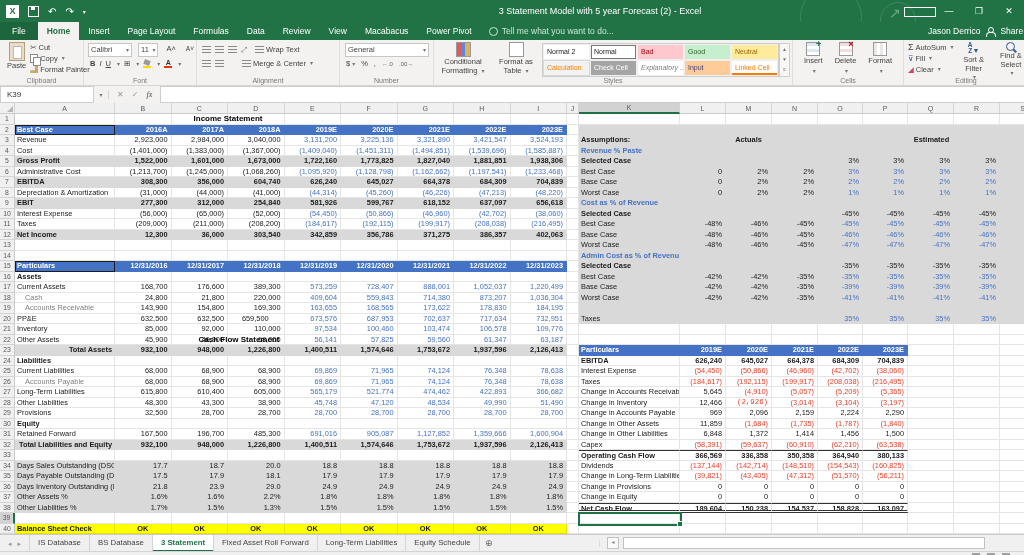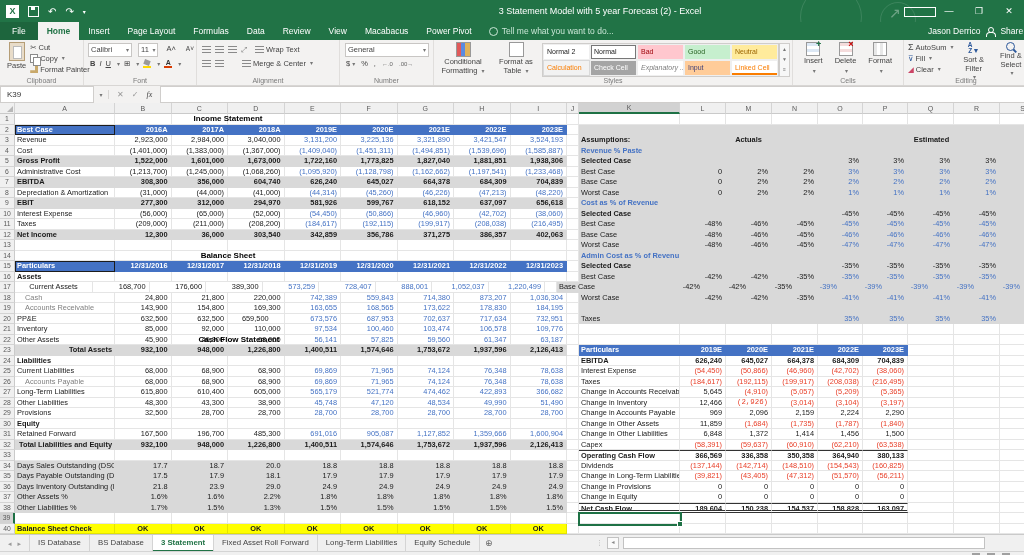--- a/index.html
+++ b/index.html
@@ -563,21 +563,21 @@
           <div class="c num g fc" style="width: 45px;">1%</div>
           <div class="c num g fc" style="width: 46px;">1%</div>
           <div class="c num g fc" style="width: 46px;">1%</div>
           <div class="c num g fc" style="width: 46px;">1%</div>
         </div>
         <div class="grow">
           <div class="rowhdr">9</div>
           <div class="c gray bold" style="width: 100px;">EBIT</div>
           <div class="c num gray bold" style="width: 56.5px;">277,300</div>
           <div class="c num gray bold" style="width: 56.5px;">312,000</div>
-          <div class="c num gray bold" style="width: 56.5px;">294,970</div>
+          <div class="c num gray bold" style="width: 56.5px;">254,840</div>
           <div class="c num gray bold" style="width: 56.5px;">581,926</div>
           <div class="c num gray bold" style="width: 56.5px;">599,767</div>
           <div class="c num gray bold" style="width: 56.5px;">618,152</div>
           <div class="c num gray bold" style="width: 56.5px;">637,097</div>
           <div class="c num gray bold" style="width: 56.5px;">656,618</div>
           <div class="c" style="width: 12px;"></div>
           <div class="c g blab" style="width: 101px;">Cost as % of Revenue</div>
           <div class="c g" style="width: 366px;"></div>
         </div>
         <div class="grow">
@@ -672,21 +672,20 @@
           <div class="rowhdr">14</div>
           <div class="c" style="width: 100px;"></div>
           <div class="c" style="width: 56.5px;"></div>
           <div class="c" style="width: 56.5px;"></div>
           <div class="c" style="width: 56.5px;"></div>
           <div class="c" style="width: 56.5px;"></div>
           <div class="c" style="width: 56.5px;"></div>
           <div class="c" style="width: 56.5px;"></div>
           <div class="c" style="width: 56.5px;"></div>
           <div class="c" style="width: 56.5px;"></div>
-          <div class="abslab" style="width: 226px; left: 115px;">Balance Sheet</div>
           <div class="c" style="width: 12px;"></div>
           <div class="c g blab" style="width: 101px;">Admin Cost as % of Revenue</div>
           <div class="c g" style="width: 366px;"></div>
         </div>
         <div class="grow">
           <div class="rowhdr">15</div>
           <div class="c hB a2sel" style="width: 100px;">Particulars</div>
           <div class="c hB num" style="width: 56.5px;">12/31/2016</div>
           <div class="c hB num" style="width: 56.5px;">12/31/2017</div>
           <div class="c hB num" style="width: 56.5px;">12/31/2018</div>
@@ -723,21 +722,21 @@
           <div class="c num g" style="width: 46px;">-42%</div>
           <div class="c num g" style="width: 46px;">-35%</div>
           <div class="c num g fc" style="width: 45px;">-35%</div>
           <div class="c num g fc" style="width: 45px;">-35%</div>
           <div class="c num g fc" style="width: 46px;">-35%</div>
           <div class="c num g fc" style="width: 46px;">-35%</div>
           <div class="c num g fc" style="width: 46px;">-35%</div>
         </div>
         <div class="grow">
           <div class="rowhdr">17</div>
-          <div class="c" style="width: 78px; text-align: center;">Current Assets</div>
+          <div class="c" style="width: 100px;">Current Assets</div>
           <div class="c num" style="width: 56.5px;">168,700</div>
           <div class="c num" style="width: 56.5px;">176,600</div>
           <div class="c num" style="width: 56.5px;">389,300</div>
           <div class="c num fc" style="width: 56.5px;">573,259</div>
           <div class="c num fc" style="width: 56.5px;">728,407</div>
           <div class="c num fc" style="width: 56.5px;">888,001</div>
           <div class="c num fc" style="width: 56.5px;">1,052,037</div>
           <div class="c num fc" style="width: 56.5px;">1,220,499</div>
           <div class="c" style="width: 12px;"></div>
           <div class="c g" style="width: 101px;">Base Case</div>
@@ -749,21 +748,21 @@
           <div class="c num g fc" style="width: 46px;">-39%</div>
           <div class="c num g fc" style="width: 46px;">-39%</div>
           <div class="c num g fc" style="width: 46px;">-39%</div>
         </div>
         <div class="grow">
           <div class="rowhdr">18</div>
           <div class="c sub" style="width: 100px;">Cash</div>
           <div class="c num" style="width: 56.5px;">24,800</div>
           <div class="c num" style="width: 56.5px;">21,800</div>
           <div class="c num" style="width: 56.5px;">220,000</div>
-          <div class="c num fc" style="width: 56.5px;">742,389</div>
+          <div class="c num fc" style="width: 56.5px;">409,604</div>
           <div class="c num fc" style="width: 56.5px;">559,843</div>
           <div class="c num fc" style="width: 56.5px;">714,380</div>
           <div class="c num fc" style="width: 56.5px;">873,207</div>
           <div class="c num fc" style="width: 56.5px;">1,036,304</div>
           <div class="c" style="width: 12px;"></div>
           <div class="c g" style="width: 101px;">Worst Case</div>
           <div class="c num g" style="width: 46px;">-42%</div>
           <div class="c num g" style="width: 46px;">-42%</div>
           <div class="c num g" style="width: 46px;">-35%</div>
           <div class="c num g fc" style="width: 45px;">-41%</div>

